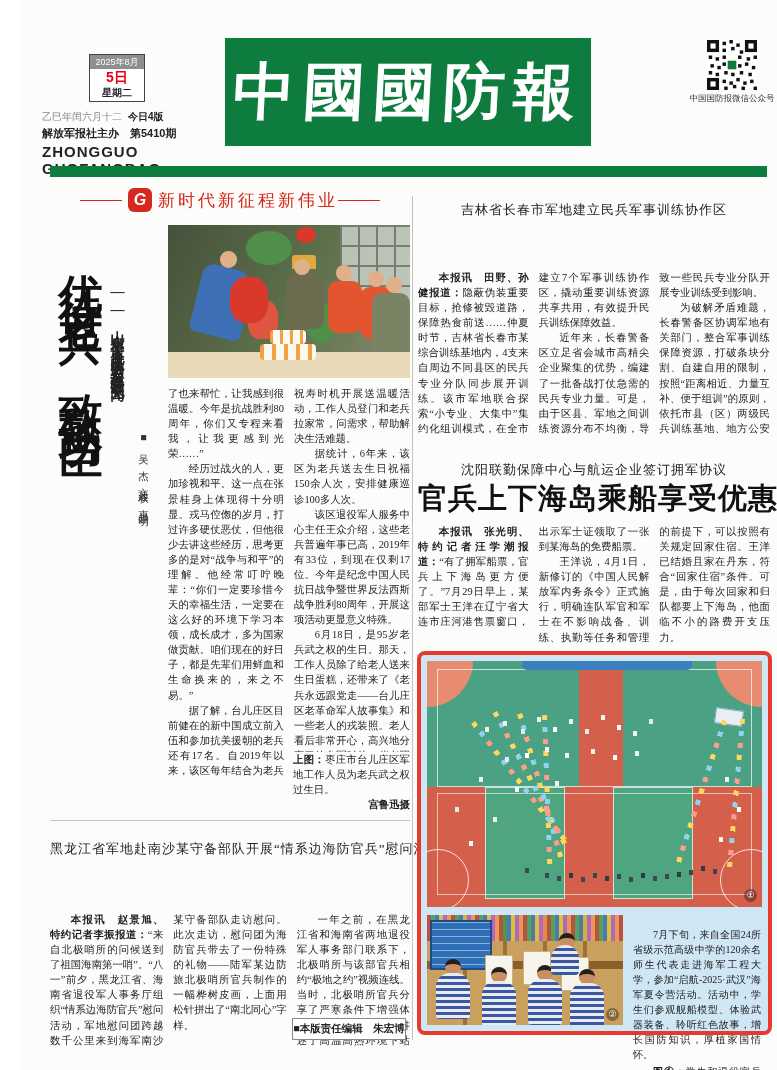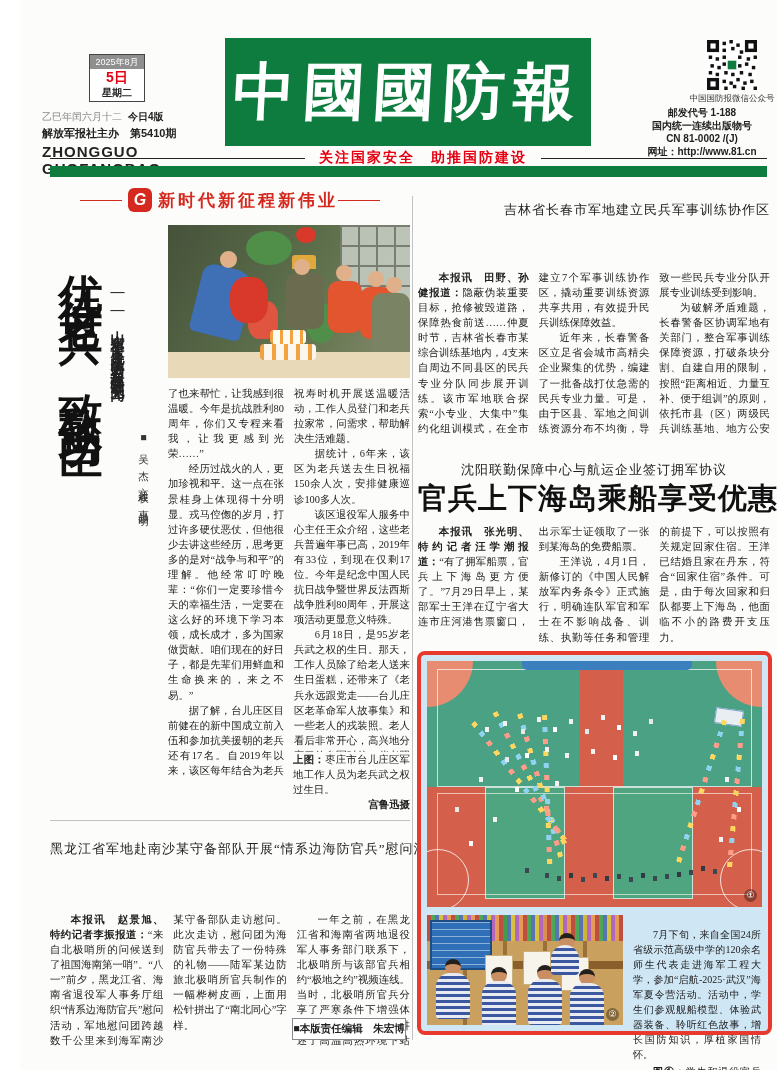--- a/index.html
+++ b/index.html
@@ -31,21 +31,21 @@
 
   
   .vrule{left:392px;top:196px;width:1px;height:844px;background:#c2c2c2;}
   .hrule-left{left:30px;top:820px;width:360px;height:1px;background:#c2c2c2;}
 
   
   .badge{left:60px;top:186px;width:300px;height:28px;display:flex;align-items:center;}
   .badge .bline{flex:1;border-top:1.5px solid #d5281e;}
   .badge .blogo{width:24px;height:24px;border-radius:6px;background:#d5281e;color:#fff;font-weight:bold;font-family:"Liberation Sans",sans-serif;
                 font-size:16px;line-height:24px;text-align:center;margin:0 6px;font-style:italic;}
-  .badge .btext{color:#d5281e;font-weight:bold;font-size:17px;letter-spacing:3px;font-family:"Liberation Sans",sans-serif;white-space:nowrap;}
+  .badge .btext{color:#d5281e;font-weight:normal;font-size:17px;letter-spacing:3px;font-family:"Liberation Sans",sans-serif;white-space:nowrap;}
 
   
   .vhead{left:38px;top:240px;height:585px;writing-mode:vertical-rl;text-orientation:upright;
          font-size:44px;font-weight:900;letter-spacing:15px;line-height:1;color:#111;}
   .vsub{left:88px;top:284px;height:410px;writing-mode:vertical-rl;text-orientation:upright;
         font-size:14px;font-weight:bold;letter-spacing:3px;color:#222;}
   .vby{left:116px;top:432px;height:210px;writing-mode:vertical-rl;text-orientation:upright;
        font-size:10.5px;letter-spacing:3px;color:#333;}
   .news-body{font-size:10.4px;line-height:1.45;text-align:justify;overflow:hidden;}
   .news-body p{margin:0;text-indent:2em;}
@@ -57,21 +57,21 @@
 
   
   .kicker{text-align:center;font-size:13px;color:#222;letter-spacing:1px;white-space:nowrap;}
   .kicker-tree{left:30px;top:840px;width:360px;}
   .head-tree{left:30px;top:858px;width:360px;text-align:center;font-size:27px;font-weight:900;letter-spacing:2px;color:#111;}
   .tree-body{left:30px;top:912px;width:360px;height:150px;column-count:3;column-gap:10px;}
   .editor-box{left:272px;top:1018px;width:112px;border:1px solid #888;background:#fff;text-align:center;
               font-size:10.5px;font-weight:bold;padding:3px 0;font-family:"Liberation Sans",sans-serif;}
 
   
-  .kicker-train{left:398px;top:201px;width:352px;text-align:right;}
+  .kicker-train{left:398px;top:201px;width:352px;}
   .head-train{left:398px;top:221px;width:352px;text-align:center;font-size:28px;font-weight:900;letter-spacing:1px;
               font-family:"Liberation Sans",sans-serif;color:#111;white-space:nowrap;}
   .train-body{left:398px;top:270px;width:352px;height:180px;column-count:3;column-gap:10px;}
   .kicker-ferry{left:398px;top:461px;width:352px;}
   .head-ferry{left:398px;top:479px;width:352px;text-align:right;font-size:29px;font-weight:900;letter-spacing:1px;color:#111;white-space:nowrap;}
   .ferry-body{left:398px;top:524px;width:352px;height:124px;column-count:3;column-gap:10px;}
 
   
   .photo-frame{left:397px;top:651px;width:347px;height:376px;border:4px solid #e8392f;border-radius:8px;background:#cfe6f4;}
   .aerial{position:absolute;left:6px;top:6px;width:335px;height:246px;background:#4aa183;overflow:hidden;}
@@ -191,32 +191,21 @@
           <rect x="27" y="27" width="2" height="2"></rect>
         <rect x="10" y="27" width="2" height="2"></rect>
           <rect x="15" y="26" width="2" height="2"></rect>
           <rect x="20" y="27" width="2" height="2"></rect>
       </g>
       <rect x="12" y="12" width="5" height="5" fill="#0e7c3f"></rect>
     </svg>
     <div class="qr-cap">中国国防报微信公众号</div>
   </div>
 
-  <div class="abs pubinfo">
-    <div>邮发代号 1-188</div>
-    <div>国内统一连续出版物号</div>
-    <div>CN 81-0002 /(J)</div>
-    <div>网址：http://www.81.cn</div>
-  </div>
-
-  <div class="abs slogan-row">
-    <div class="rule-l"></div>
-    <div class="slogan">关注国家安全　助推国防建设</div>
-    <div class="rule-r"></div>
-  </div>
+
   <div class="abs green-bar"></div>
 
   <div class="abs vrule"></div>
   <div class="abs hrule-left"></div>
 
   <div class="abs badge">
     <div class="bline"></div>
     <div class="blogo">G</div>
     <div class="btext">新时代新征程新伟业</div>
     <div class="bline"></div>

